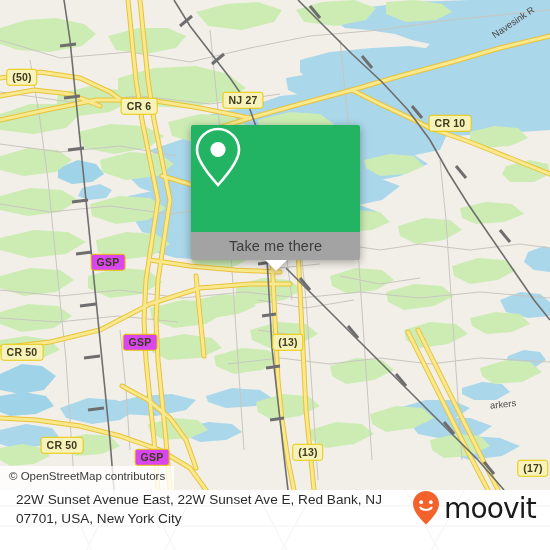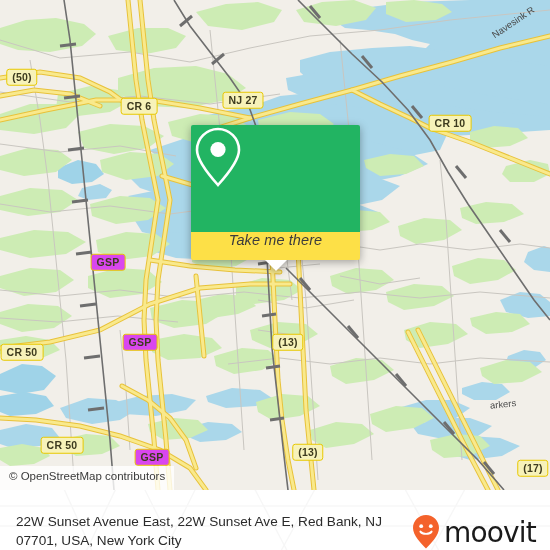--- a/index.html
+++ b/index.html
@@ -54,45 +54,44 @@
   
   #card{
     position:absolute;left:191px;top:125px;width:169px;
     filter:drop-shadow(0 2px 4px rgba(0,0,0,.34));
   }
   #card-top{
     background:#22B462;height:107px;border-radius:2px 2px 0 0;
     display:flex;align-items:center;justify-content:center;
   }
   #card-bottom{
-    background:#fde047;height:28px;border-radius:0 0 2px 2px;
-    display:flex;align-items:flex-start;justify-content:center;
+    background:#a3a3a3;height:28px;border-radius:0 0 2px 2px;
+    display:flex;align-items:center;justify-content:center;
     position:relative;
-    font-style:italic;
   }
   #card-label{
     font-size:14.5px;color:#3c3c3c;letter-spacing:.1px;
     font-family:"Liberation Sans","DejaVu Sans",sans-serif;
   }
   #card-tail{
     position:absolute;left:50%;bottom:-11px;margin-left:-11px;
     width:0;height:0;
     border-left:11px solid transparent;
     border-right:11px solid transparent;
     border-top:11px solid #ffffff;
   }
 
   
   #footer{
     position:absolute;left:0;top:490px;width:550px;height:60px;
     background:#ffffff;overflow:hidden;
   }
   #footer-watermark{position:absolute;left:0;top:0;opacity:.5;}
   #footer-inner{
-    position:relative;height:60px;display:flex;align-items:flex-end;
+    position:relative;height:60px;display:flex;align-items:flex-start;
     justify-content:space-between;padding:0 14px 0 16px;box-sizing:border-box;
   }
   #address{
     font-size:13.6px;line-height:19px;color:#2b2b2b;max-width:368px;
     font-family:"Liberation Sans","DejaVu Sans",sans-serif;
   }
   #brand{display:flex;align-items:center;gap:3px;}
   #brand-word{
     font-size:28px;color:#1a1a1a;letter-spacing:-.8px;
     font-family:"DejaVu Sans",sans-serif;font-weight:400;

